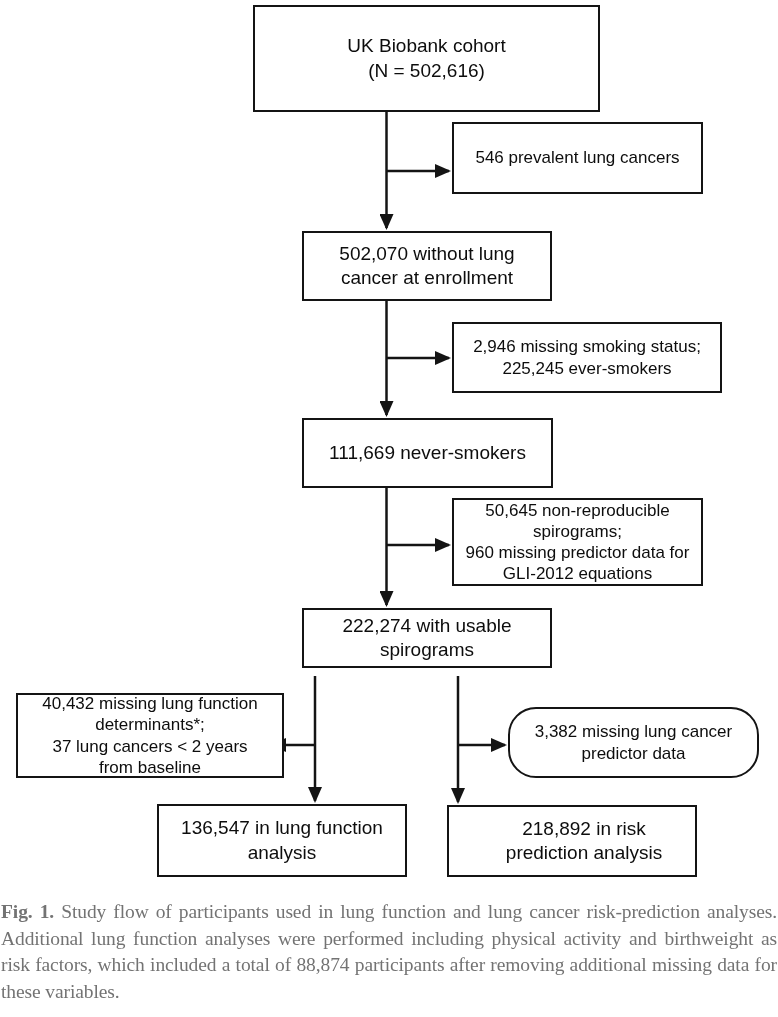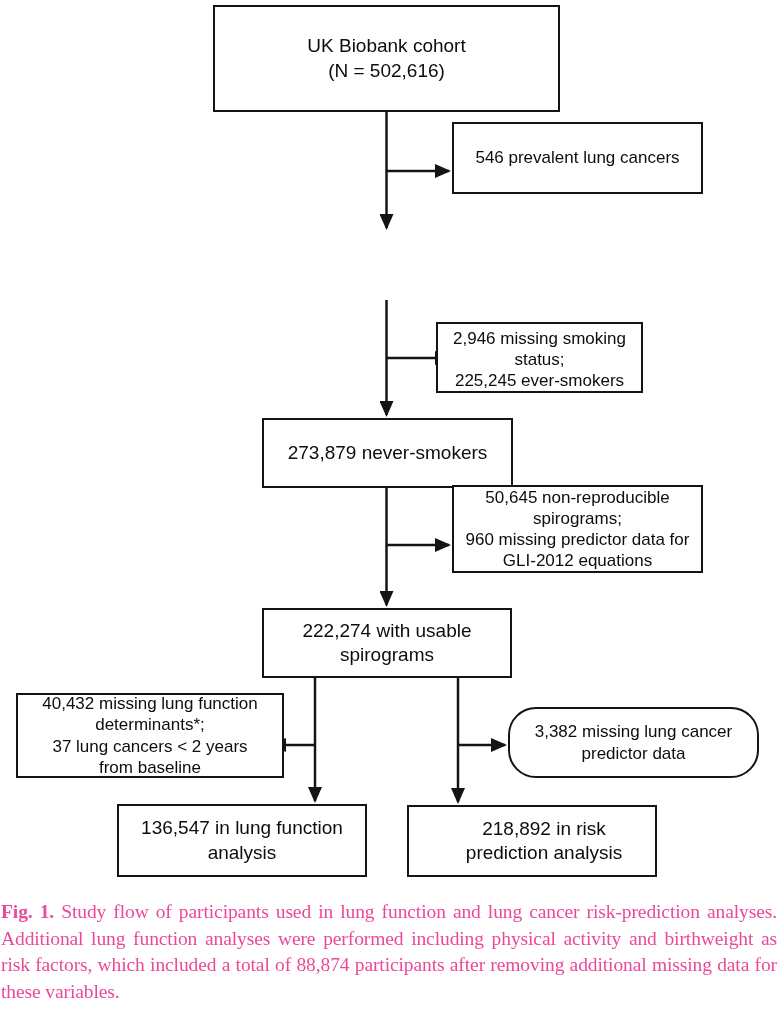--- a/index.html
+++ b/index.html
@@ -31,31 +31,31 @@
     display: flex;
     align-items: center;
     justify-content: center;
     text-align: center;
   }
   .node span {
     white-space: pre-line;
     display: block;
     width: 100%;
   }
-  .node.main { font-size: 19px; line-height: 1.28; }
+  .node.main { font-size: 19px; line-height: 1.28; margin-left: 40px; }
   .node.side { font-size: 17px; line-height: 1.24; }
   .caption {
     position: absolute;
     left: 1px;
     top: 899px;
     width: 776px;
     font-family: "Liberation Serif", serif;
     font-size: 19.5px;
     line-height: 26.5px;
-    color: #ec4899;
+    color: #737373;
     text-align: justify;
     letter-spacing: -0.1px;
   }
   .caption .figlabel { font-weight: bold; }
 </style>
 </head>
 <body>
 
 <div class="page">
   <div class="diagram">
@@ -83,38 +83,42 @@
 
     <div class="node main" style="left:213px; top:5px; width:347px; height:107px;">
       <span>UK Biobank cohort
 (N = 502,616)</span>
     </div>
 
     <div class="node side" style="left:452px; top:122px; width:251px; height:72px;">
       <span>546 prevalent lung cancers</span>
     </div>
 
+    <div class="node main" style="left:262px; top:231px; width:250px; height:70px;">
+      <span>502,070 without lung
+cancer at enrollment</span>
+    </div>
 
-    <div class="node side" style="left:436px; top:322px; width:207px; height:71px;align-items:flex-end;">
+    <div class="node side" style="left:452px; top:322px; width:270px; height:71px;">
       <span>2,946 missing smoking status;
 225,245 ever-smokers</span>
     </div>
 
     <div class="node main" style="left:262px; top:418px; width:251px; height:70px;">
-      <span>273,879 never-smokers</span>
+      <span>111,669 never-smokers</span>
     </div>
 
-    <div class="node side" style="left:452px; top:485px; width:251px; height:88px;">
+    <div class="node side" style="left:452px; top:498px; width:251px; height:88px;">
       <span>50,645 non-reproducible
 spirograms;
 960 missing predictor data for
 GLI-2012 equations</span>
     </div>
 
-    <div class="node main" style="left:262px; top:608px; width:250px; height:70px;">
+    <div class="node main" style="left:262px; top:608px; width:250px; height:60px;">
       <span>222,274 with usable
 spirograms</span>
     </div>
 
     <div class="node side" style="left:16px; top:693px; width:268px; height:85px;">
       <span>40,432 missing lung function
 determinants*;
 37 lung cancers &lt; 2 years
 from baseline</span>
     </div>

